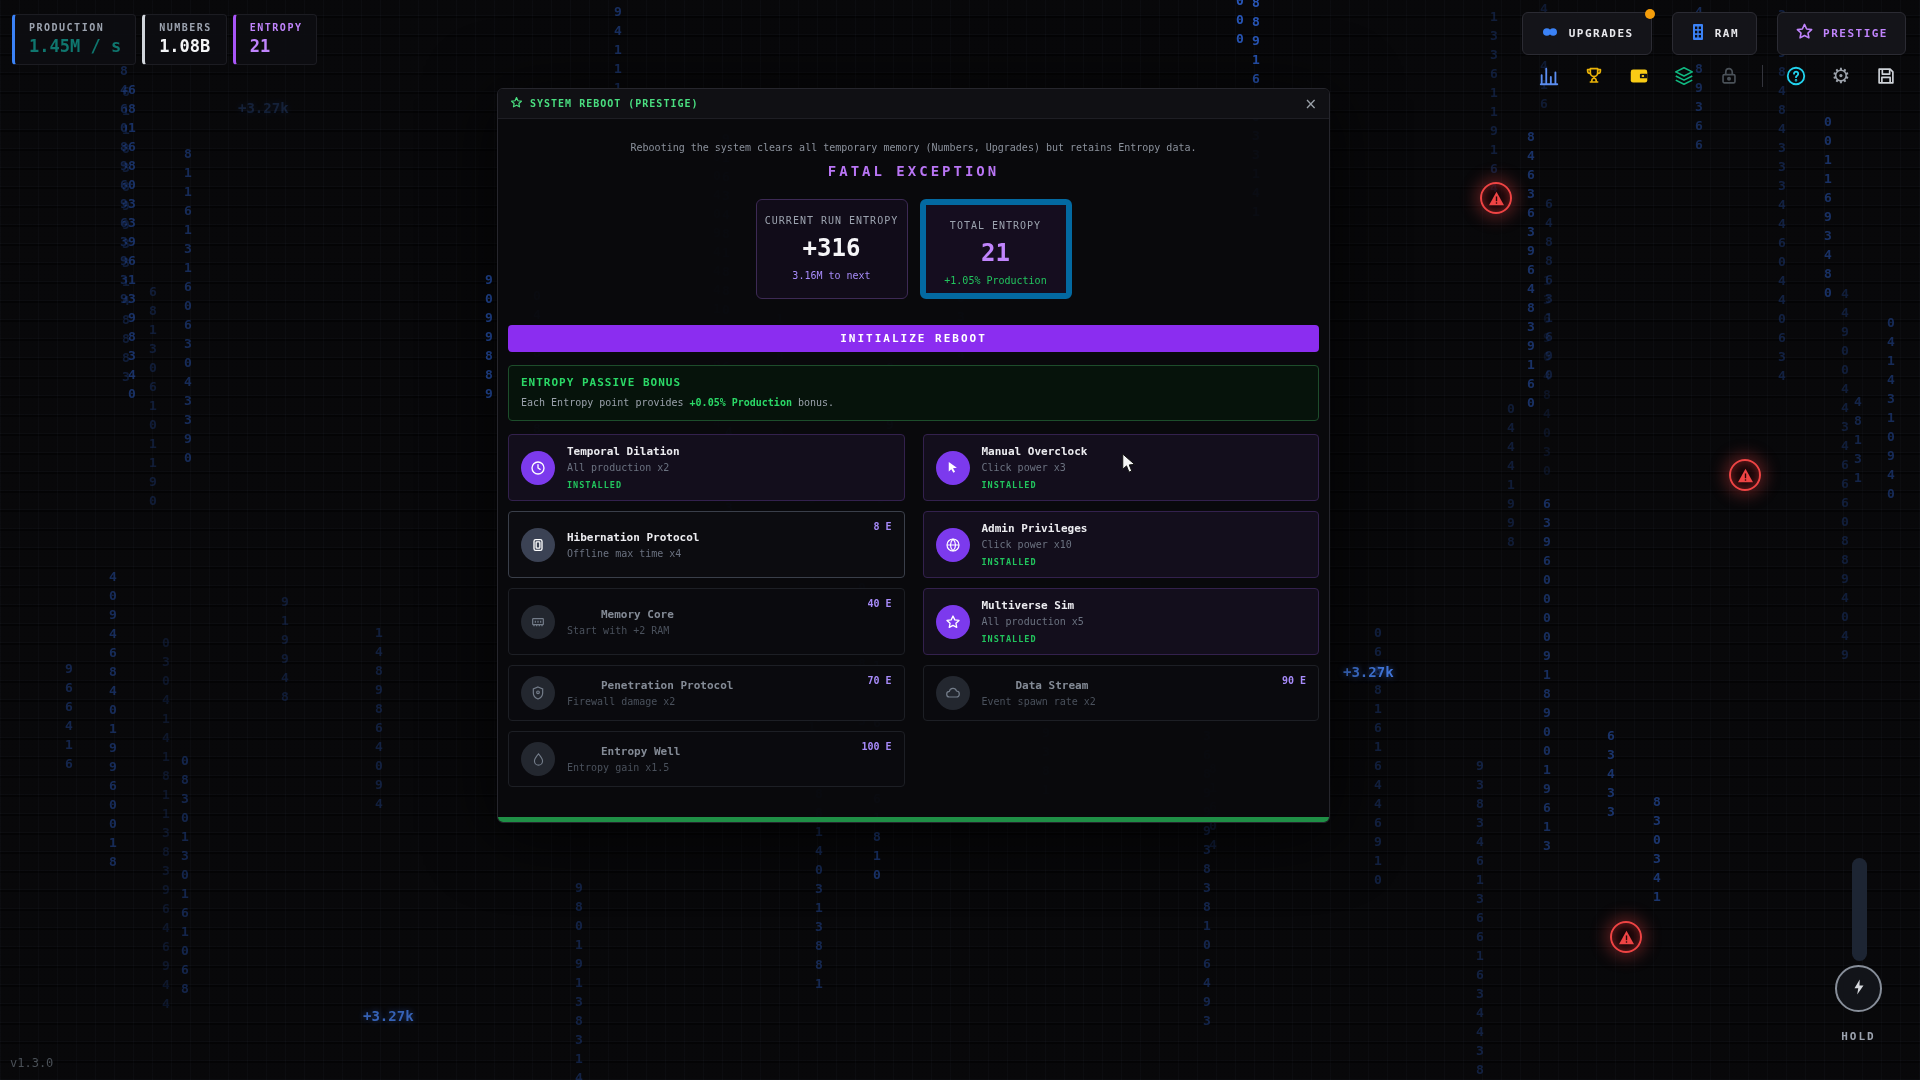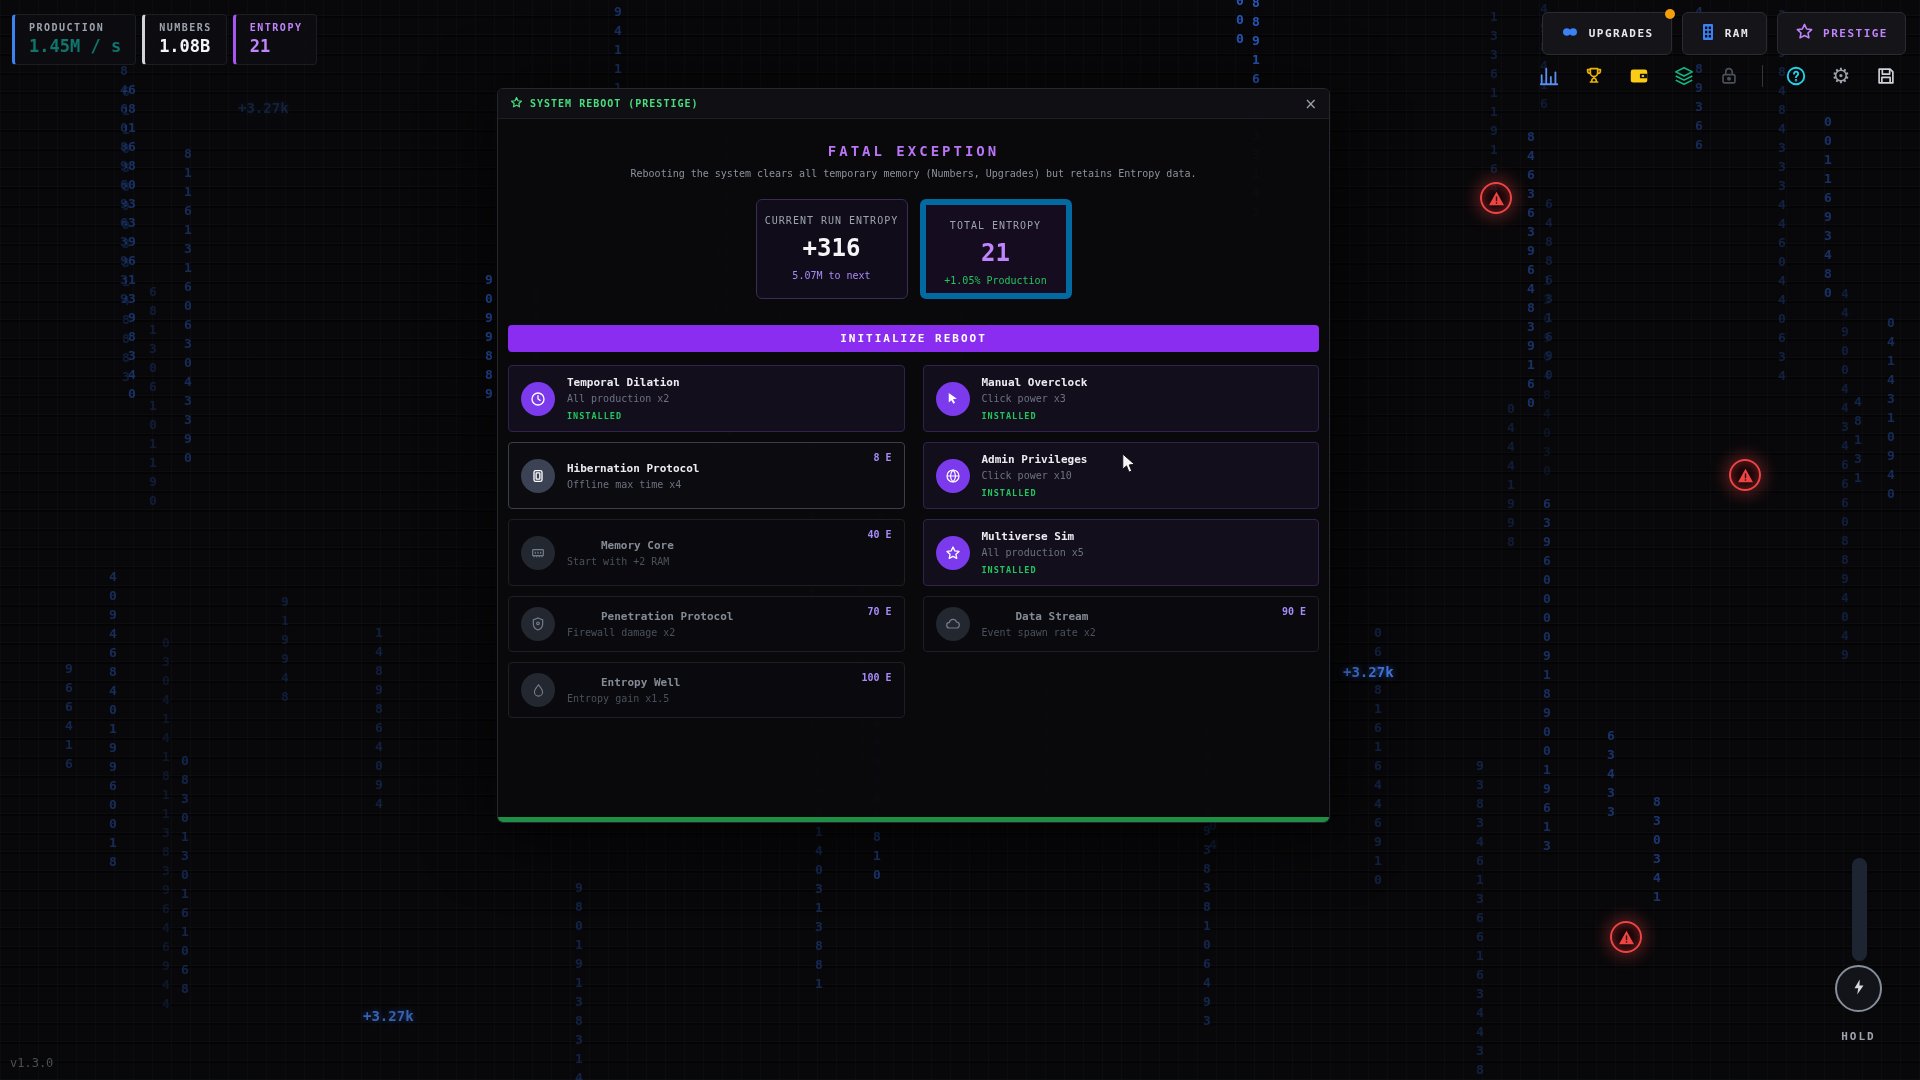--- a/index.html
+++ b/index.html
@@ -26,21 +26,21 @@
     border:2px solid #ef4444; background:rgba(40,6,8,0.55); display:flex; align-items:center; justify-content:center;
     box-shadow:0 0 16px 4px rgba(239,68,68,0.35), inset 0 0 10px rgba(239,68,68,0.4); cursor:pointer; }
 
   
   #stats { position:absolute; top:14px; left:12px; z-index:5; display:flex; gap:6px; }
   .stat-card { background:rgba(13,13,17,0.92); border:1px solid #1c1c22; border-left-width:3px; border-radius:4px; padding:7px 14px 8px; }
   .stat-label { font-size:10px; letter-spacing:1.5px; color:#9ca3af; font-weight:bold; }
   .stat-value { font-size:17px; font-weight:bold; margin-top:3px; }
 
   
-  #topbtns { position:absolute; top:12px; right:14px; z-index:5; display:flex; gap:10px; }
+  #topbtns { position:absolute; top:12px; right:14px; z-index:5; display:flex; gap:20px; }
   .tbtn { position:relative; display:flex; align-items:center; gap:9px; background:#141419; border:1px solid #2b2b33;
     border-radius:6px; padding:9px 17px; cursor:pointer; }
   .tbtn-label { font-size:11px; font-weight:bold; letter-spacing:1.5px; color:#e8e8ec; }
   .notif-dot { position:absolute; top:-4px; right:-4px; width:10px; height:10px; border-radius:50%; background:#f59e0b; }
 
   
   #toolbar { position:absolute; top:64px; right:22px; z-index:5; display:flex; align-items:center; gap:21px; }
   .tool { width:24px; height:24px; display:flex; align-items:center; justify-content:center; cursor:pointer; }
   .tool-divider { width:1px; height:22px; background:#33343c; }
   .gear-glyph { font-size:21px; color:#9ba1aa; line-height:1; font-family:"DejaVu Sans",sans-serif; }
@@ -779,38 +779,42 @@
         <svg width="13" height="13" viewBox="0 0 24 24" fill="none" stroke="#4ade80" stroke-width="2.2" stroke-linejoin="round">
             <path d="M12 3l2.7 5.8 6.3.8-4.6 4.3 1.2 6.1L12 17l-5.6 3 1.2-6.1L3 9.6l6.3-.8z"></path>
           </svg>
       </span>
       <span>SYSTEM REBOOT (PRESTIGE)</span>
     </div>
     <span id="modal-close">×</span>
   </div>
 
   <div id="modal-body">
+    <div id="fatal-sub">Rebooting the system clears all temporary memory (Numbers, Upgrades) but retains Entropy data.</div>
     <div id="fatal-heading">FATAL EXCEPTION</div>
-    <div id="fatal-sub">Rebooting the system clears all temporary memory (Numbers, Upgrades) but retains Entropy data.</div>
 
     <div id="entropy-cards">
       <div class="ecard current">
         <div class="ecard-label">CURRENT RUN ENTROPY</div>
         <div class="ecard-value">+316</div>
-        <div class="ecard-note">5.07M to next</div>
+        <div class="ecard-note">3.16M to next</div>
       </div>
       <div class="ecard total">
         <div class="ecard-label">TOTAL ENTROPY</div>
         <div class="ecard-value">21</div>
         <div class="ecard-note">+1.05% Production</div>
       </div>
     </div>
 
     <button id="reboot-btn">INITIALIZE REBOOT</button>
 
+    <div id="bonus-box">
+      <div id="bonus-title">ENTROPY PASSIVE BONUS</div>
+      <div id="bonus-line"><span>Each Entropy point provides </span><span class="hl">+0.05% Production</span><span> bonus.</span></div>
+    </div>
 
 
     <div id="modules-grid">
 
       <div class="module installed">
         <div class="mod-icon">
           <svg width="16" height="16" viewBox="0 0 24 24" fill="none" stroke="currentColor" stroke-width="2" stroke-linecap="round">
               <circle cx="12" cy="12" r="9"></circle>
               <path d="M12 7v5l3.2 2"></path>
             </svg>

